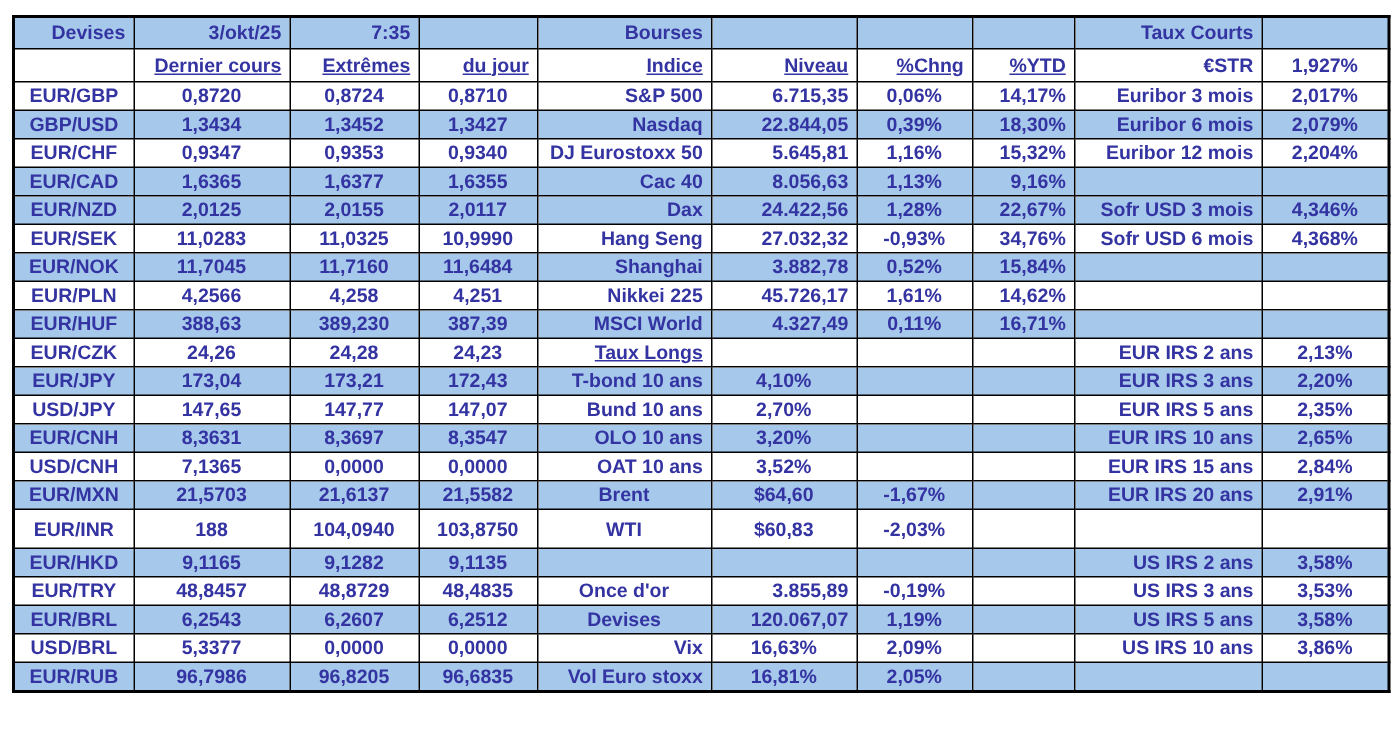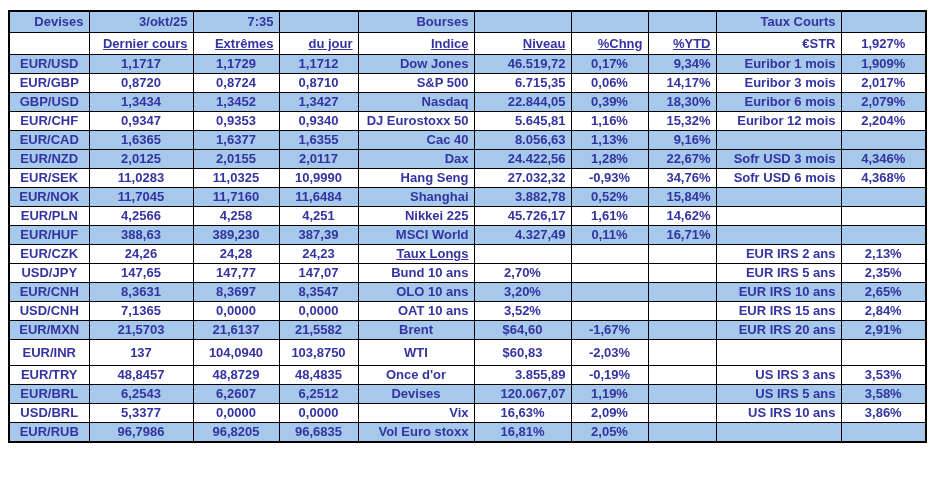--- a/index.html
+++ b/index.html
@@ -58,32 +58,20 @@
           <td class="al pad u">Dernier cours</td>
           <td class="al pad u">Extrêmes</td>
           <td class="al pad u">du jour</td>
           <td class="al pad u">Indice</td>
           <td class="al pad u">Niveau</td>
           <td class="al pad u">%Chng</td>
           <td class="al pad u">%YTD</td>
           <td class="al pad">€STR</td>
           <td class="ac">1,927%</td>
         </tr>
-        <tr class="blue">
-          <td class="ac">EUR/USD</td>
-          <td class="ac">1,1717</td>
-          <td class="ac">1,1729</td>
-          <td class="ac">1,1712</td>
-          <td class="al pad">Dow Jones</td>
-          <td class="ar pad">46.519,72</td>
-          <td class="ac">0,17%</td>
-          <td class="ar pad">9,34%</td>
-          <td class="al pad">Euribor 1 mois</td>
-          <td class="ac">1,909%</td>
-        </tr>
         <tr>
           <td class="ac">EUR/GBP</td>
           <td class="ac">0,8720</td>
           <td class="ac">0,8724</td>
           <td class="ac">0,8710</td>
           <td class="al pad">S&amp;P 500</td>
           <td class="ar pad">6.715,35</td>
           <td class="ac">0,06%</td>
           <td class="ar pad">14,17%</td>
           <td class="al pad">Euribor 3 mois</td>
@@ -190,20 +178,32 @@
           <td class="ac">24,26</td>
           <td class="ac">24,28</td>
           <td class="ac">24,23</td>
           <td class="al pad u">Taux Longs</td>
           <td class="ar pad"></td>
           <td class="ac"></td>
           <td class="ar pad"></td>
           <td class="al pad">EUR IRS 2 ans</td>
           <td class="ac">2,13%</td>
         </tr>
+        <tr class="blue">
+          <td class="ac">EUR/JPY</td>
+          <td class="ac">173,04</td>
+          <td class="ac">173,21</td>
+          <td class="ac">172,43</td>
+          <td class="al pad">T-bond 10 ans</td>
+          <td class="ac">4,10%</td>
+          <td class="ac"></td>
+          <td class="ar pad"></td>
+          <td class="al pad">EUR IRS 3 ans</td>
+          <td class="ac">2,20%</td>
+        </tr>
         <tr>
           <td class="ac">USD/JPY</td>
           <td class="ac">147,65</td>
           <td class="ac">147,77</td>
           <td class="ac">147,07</td>
           <td class="al pad">Bund 10 ans</td>
           <td class="ac">2,70%</td>
           <td class="ac"></td>
           <td class="ar pad"></td>
           <td class="al pad">EUR IRS 5 ans</td>
@@ -240,29 +240,41 @@
           <td class="ac">21,5582</td>
           <td class="ac">Brent</td>
           <td class="ac">$64,60</td>
           <td class="ac">-1,67%</td>
           <td class="ar pad"></td>
           <td class="al pad">EUR IRS 20 ans</td>
           <td class="ac">2,91%</td>
         </tr>
         <tr class=" tall">
           <td class="ac">EUR/INR</td>
-          <td class="ac">137</td>
+          <td class="ac">188</td>
           <td class="ac">104,0940</td>
           <td class="ac">103,8750</td>
           <td class="ac">WTI</td>
           <td class="ac">$60,83</td>
           <td class="ac">-2,03%</td>
           <td class="ar pad"></td>
           <td class="al pad"></td>
           <td class="ac"></td>
+        </tr>
+        <tr class="blue">
+          <td class="ac">EUR/HKD</td>
+          <td class="ac">9,1165</td>
+          <td class="ac">9,1282</td>
+          <td class="ac">9,1135</td>
+          <td class="al pad"></td>
+          <td class="ar pad"></td>
+          <td class="ac"></td>
+          <td class="ar pad"></td>
+          <td class="al pad">US IRS 2 ans</td>
+          <td class="ac">3,58%</td>
         </tr>
         <tr>
           <td class="ac">EUR/TRY</td>
           <td class="ac">48,8457</td>
           <td class="ac">48,8729</td>
           <td class="ac">48,4835</td>
           <td class="ac">Once d'or</td>
           <td class="ar pad">3.855,89</td>
           <td class="ac">-0,19%</td>
           <td class="ar pad"></td>

